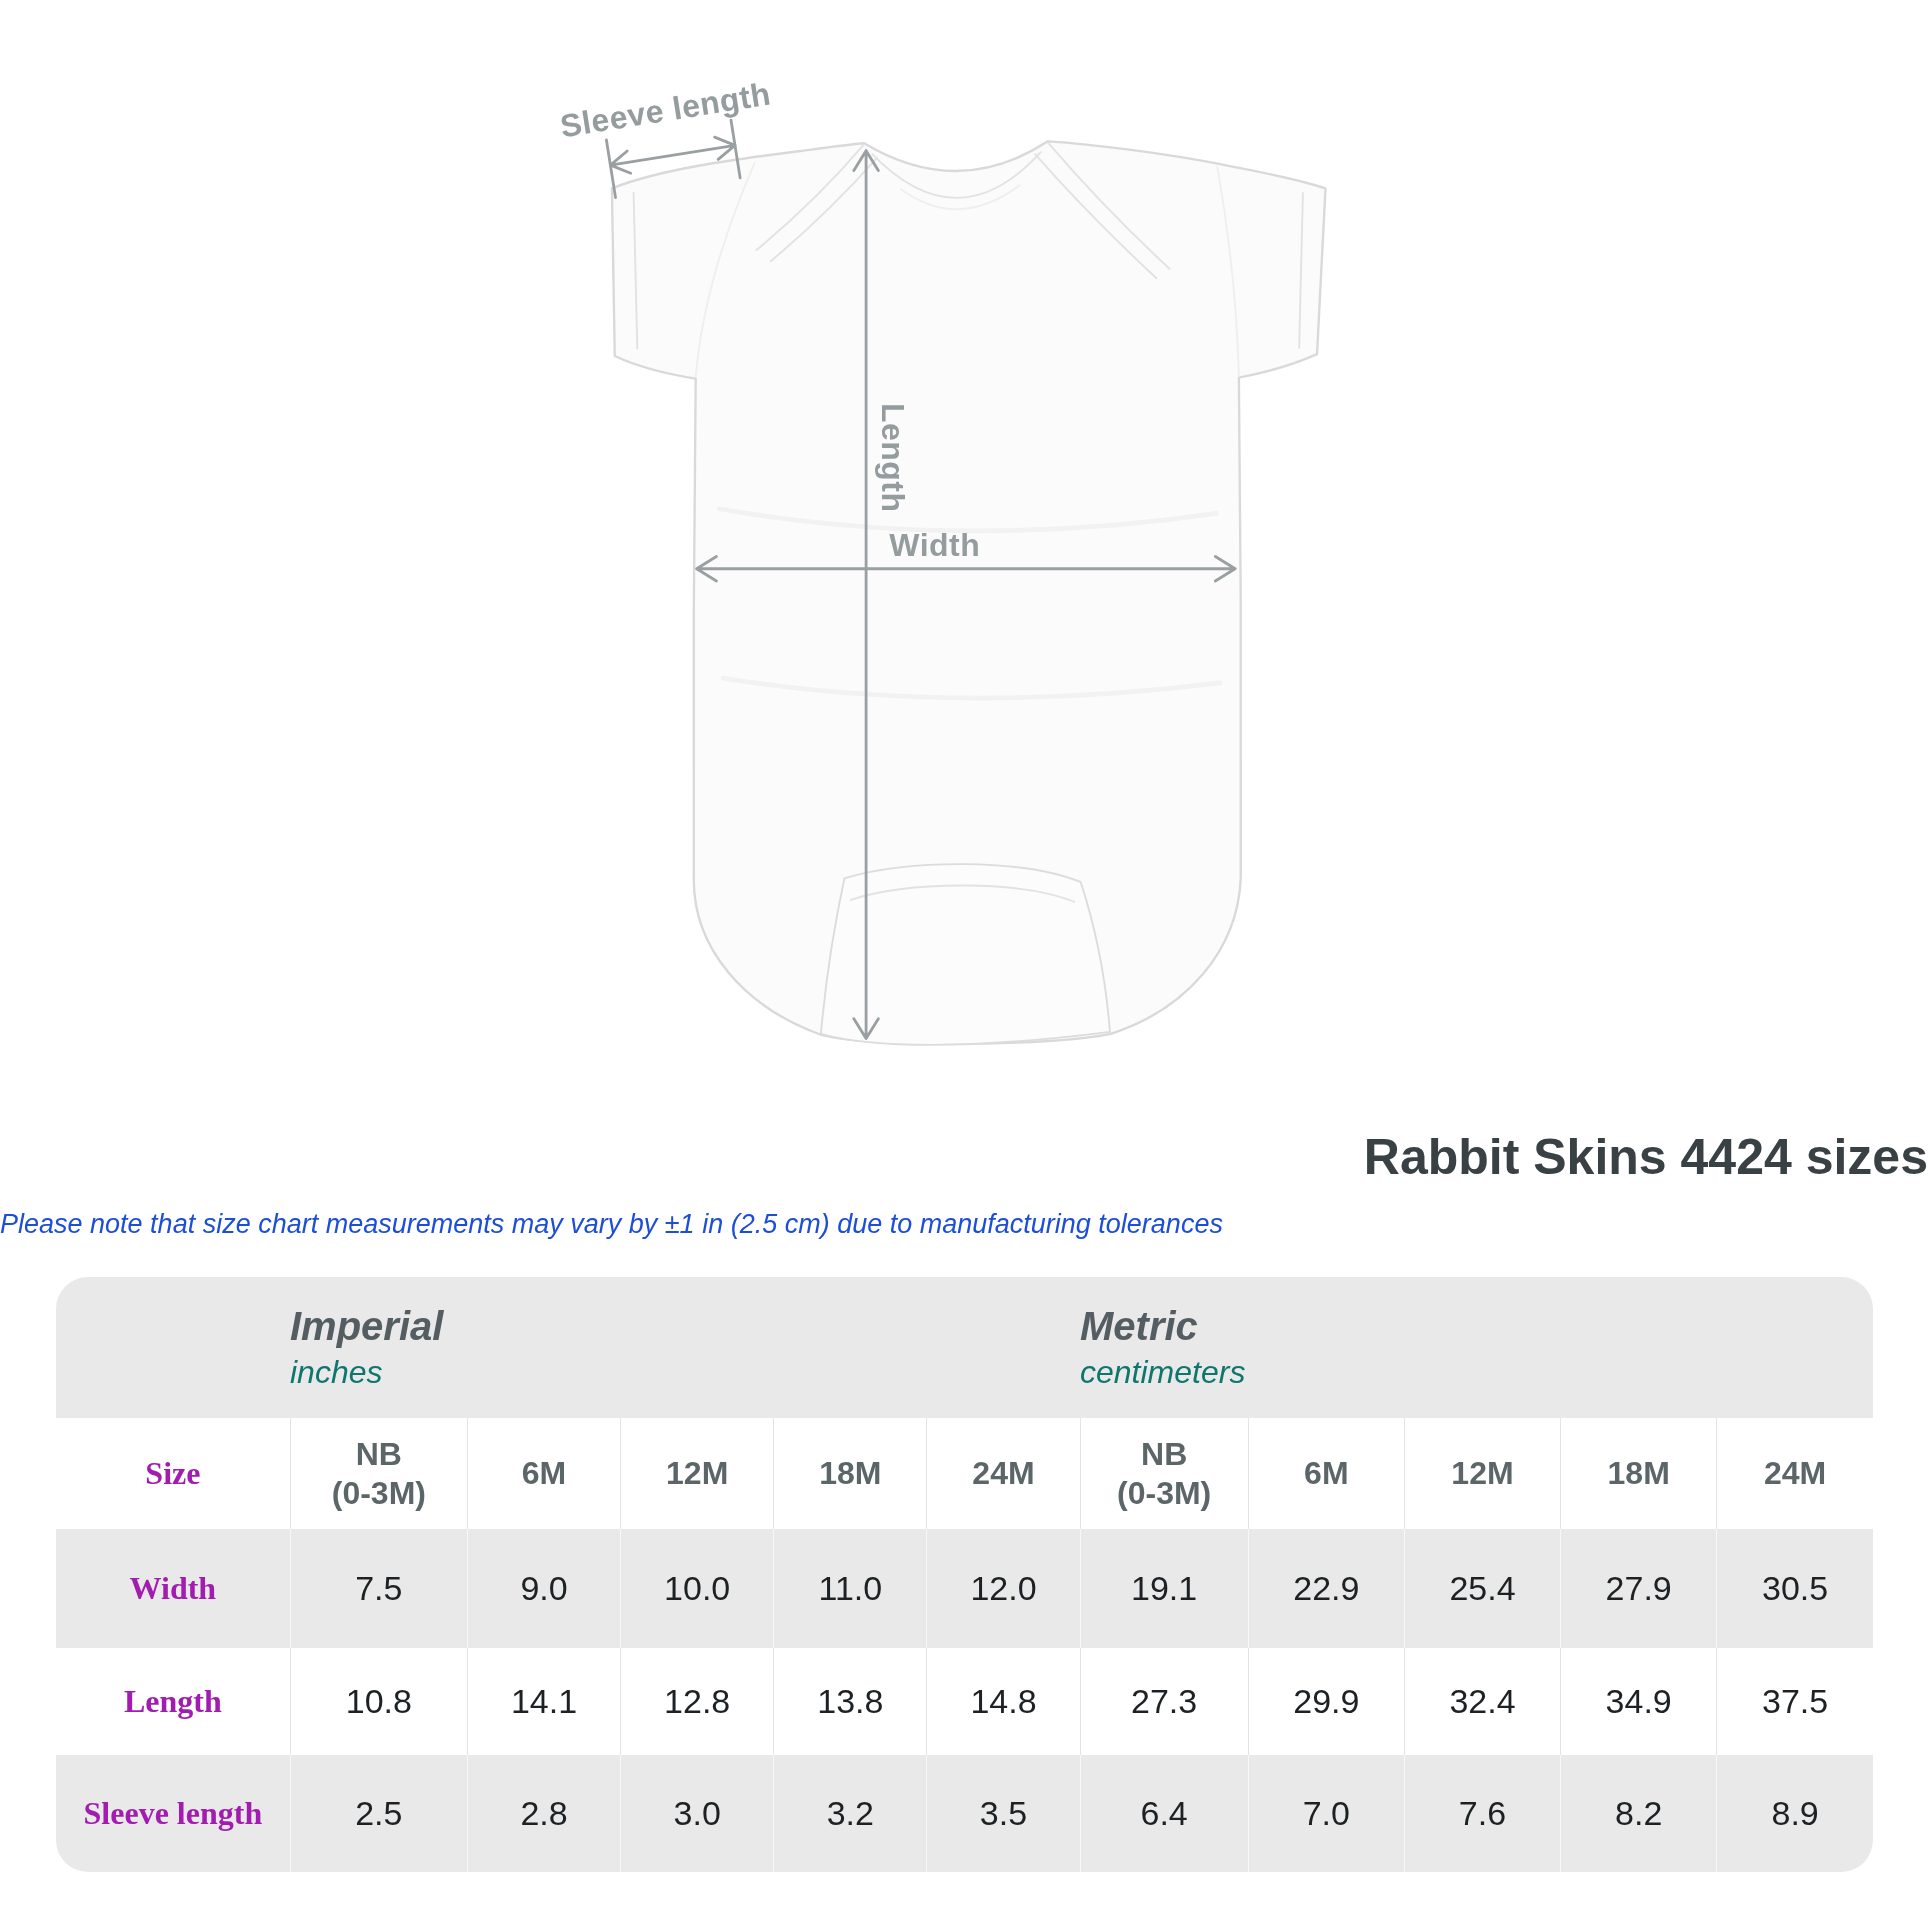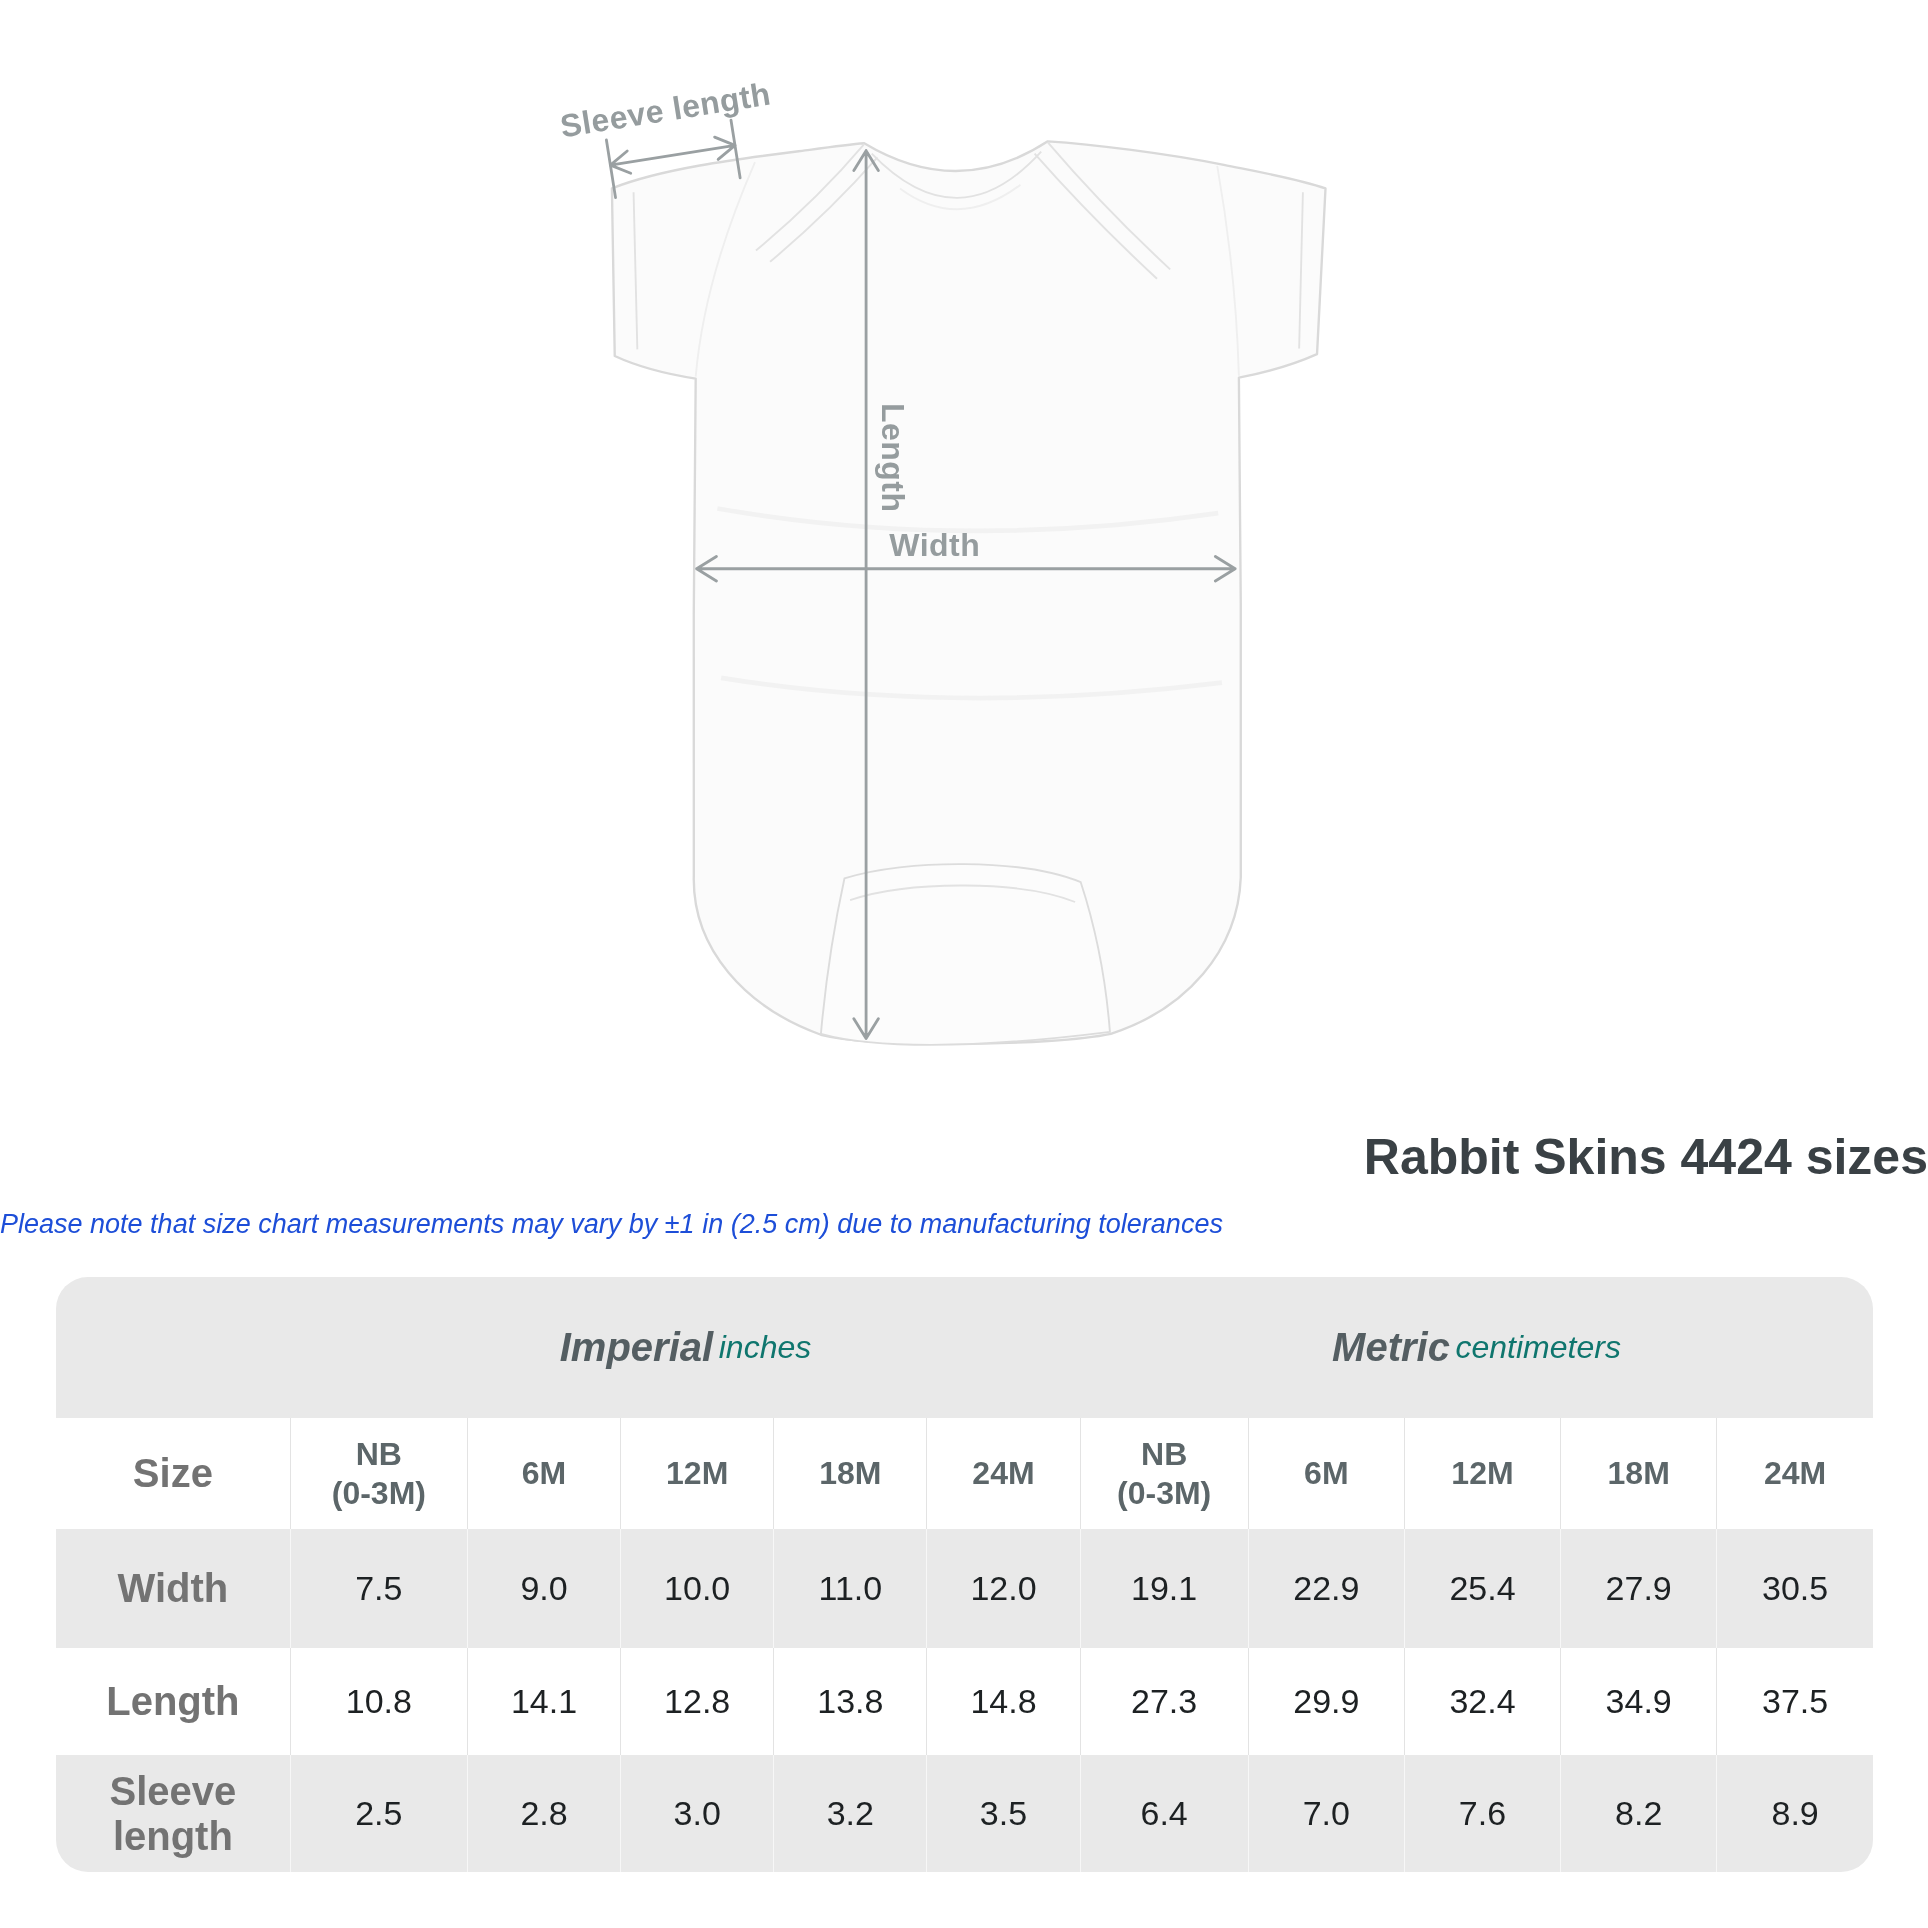--- a/index.html
+++ b/index.html
@@ -31,42 +31,42 @@
   
   .tbl-wrap{
     position:absolute;left:56px;top:1277px;width:1817px;
     border-radius:32px;overflow:hidden;
   }
   .band{
     position:relative;height:141px;background:#e9e9e9;
   }
   .band .grp{
     position:absolute;top:0;height:141px;
-    display:flex;flex-direction:row;align-items:center;justify-content:center;gap:5.6px;
+    display:flex;flex-direction:column;align-items:flex-start;justify-content:center;gap:5.6px;
   }
   .grp-imperial{left:234px;width:791px;}
   .grp-metric{left:1024px;width:793px;}
   .grp-label{font-size:40px;font-weight:bold;font-style:italic;color:#545e62;}
   .grp-sub{font-size:32px;font-style:italic;color:#0f766e;}
   table.sizes{
     width:1817px;border-collapse:collapse;table-layout:fixed;
   }
   table.sizes td,table.sizes th{
     padding:0;text-align:center;vertical-align:middle;
   }
   tr.row-header{height:111px;background:#ffffff;}
   tr.row-g1{height:119px;background:#e9e9e9;}
   tr.row-w1{height:107px;background:#ffffff;}
   tr.row-g2{height:117px;background:#e9e9e9;}
   tr.row-header > *:not(:first-child),
   tr.row-w1 > *:not(:first-child){border-left:1.9px solid #e3e3e3;}
   tr.row-g1 > *:not(:first-child),
   tr.row-g2 > *:not(:first-child){border-left:1.9px solid #f7f7f7;}
   .h-label{font-size:32px;font-weight:bold;color:#5c6669;white-space:pre-line;line-height:1.2;}
-  .r-label{font-size:40px;font-weight:bold;color:#737373;}
+  .r-label{font-size:32px;font-weight:bold;color:#a21caf;font-family:Liberation Serif, serif;}
   .v-cell{font-size:34px;font-weight:normal;color:#1d2123;margin-left:34px;}
 </style>
 </head>
 <body>
 
 <div class="page">
 
   <svg class="diagram-svg" width="1928" height="1097" viewBox="0 0 2048 1165">
 
     <g>

